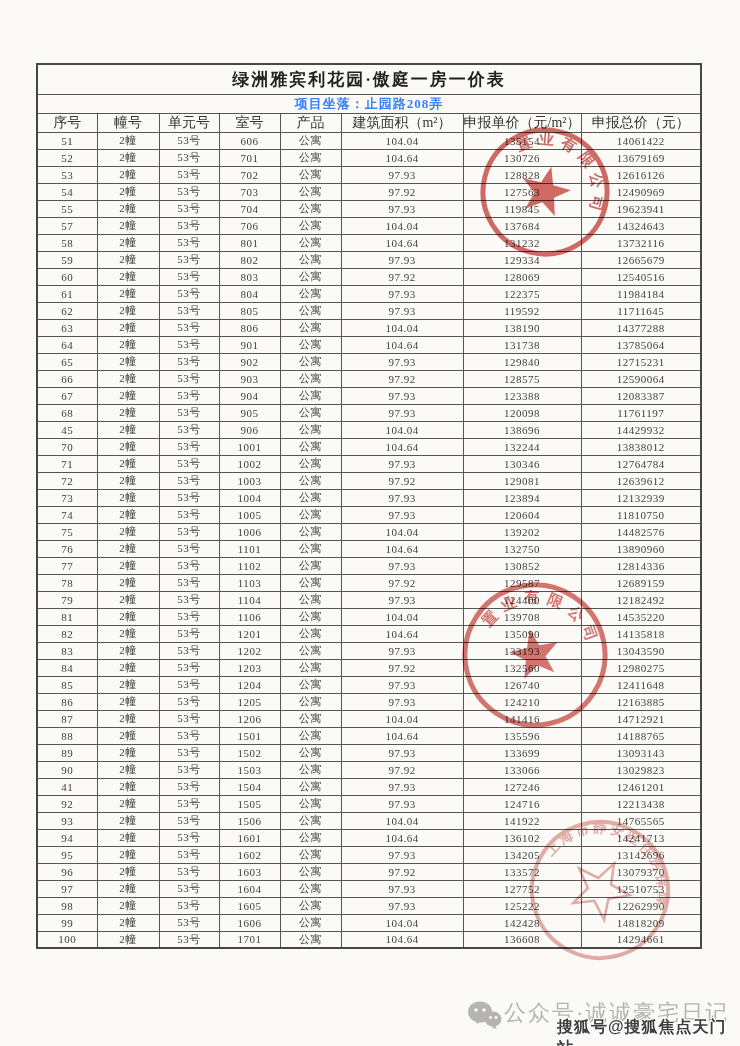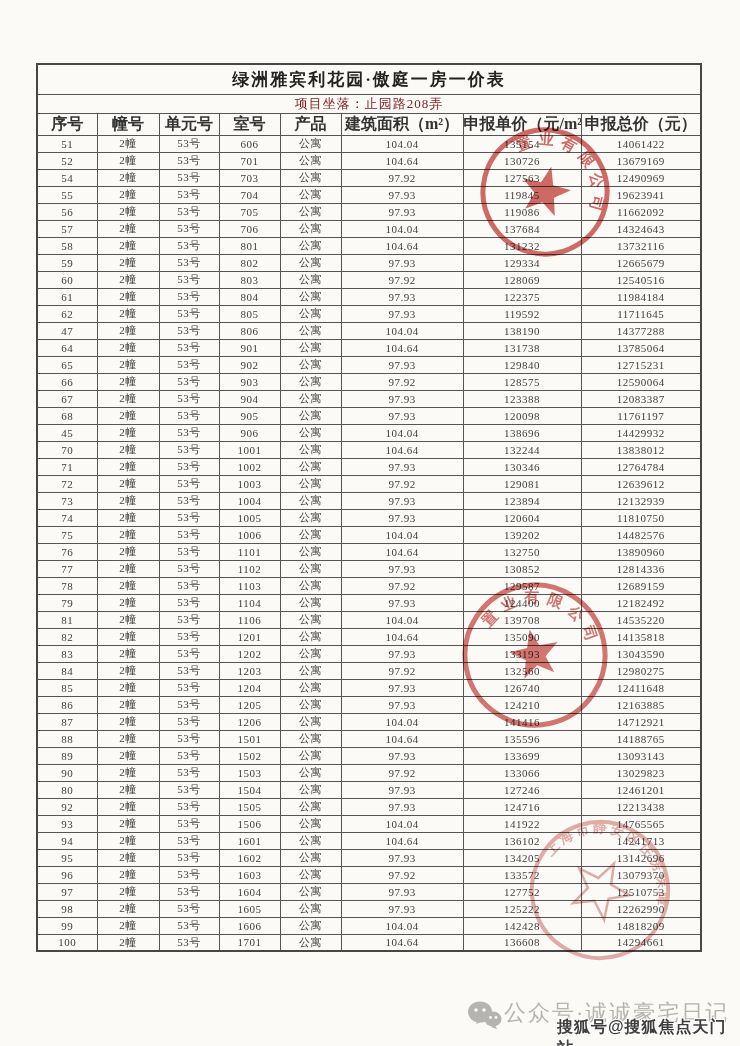--- a/index.html
+++ b/index.html
@@ -18,25 +18,25 @@
   .price-table td, .price-table th {
     border:1px solid #565656;
     text-align:center; vertical-align:middle;
     overflow:hidden; white-space:nowrap;
   }
   .title-cell {
     height:30px; font-size:17px; font-weight:bold; color:#222;
     letter-spacing:2px;
   }
   .subtitle-cell {
-    height:19px; font-size:13px; font-weight:normal; color:#7f1d1d;
+    height:19px; font-size:13px; font-weight:bold; color:#3b82f6;
     letter-spacing:1px;
   }
   .price-table th.col-head {
-    height:18px; font-size:16px; font-weight:bold; color:#333;
+    height:18px; font-size:14px; font-weight:normal; color:#333;
   }
   .price-table td.data-cell {
     height:17px; font-size:11px; color:#414141;
     letter-spacing:0.5px;
   }
   .stamp { position:absolute; mix-blend-mode:multiply; pointer-events:none; }
   .stamp text {
     font-family:"Liberation Serif","DejaVu Serif",serif;
     font-weight:bold;
   }
@@ -102,50 +102,50 @@
           <td class="data-cell">52</td>
           <td class="data-cell">2幢</td>
           <td class="data-cell">53号</td>
           <td class="data-cell">701</td>
           <td class="data-cell">公寓</td>
           <td class="data-cell">104.64</td>
           <td class="data-cell">130726</td>
           <td class="data-cell">13679169</td>
         </tr>
         <tr>
+          <td class="data-cell">53</td>
+          <td class="data-cell">2幢</td>
+          <td class="data-cell">53号</td>
+          <td class="data-cell">702</td>
+          <td class="data-cell">公寓</td>
+          <td class="data-cell">97.93</td>
+          <td class="data-cell">128828</td>
+          <td class="data-cell">12616126</td>
+        </tr>
+        <tr>
           <td class="data-cell">54</td>
           <td class="data-cell">2幢</td>
           <td class="data-cell">53号</td>
           <td class="data-cell">703</td>
           <td class="data-cell">公寓</td>
           <td class="data-cell">97.92</td>
           <td class="data-cell">127563</td>
           <td class="data-cell">12490969</td>
         </tr>
         <tr>
           <td class="data-cell">55</td>
           <td class="data-cell">2幢</td>
           <td class="data-cell">53号</td>
           <td class="data-cell">704</td>
           <td class="data-cell">公寓</td>
           <td class="data-cell">97.93</td>
           <td class="data-cell">119845</td>
           <td class="data-cell">19623941</td>
         </tr>
         <tr>
-          <td class="data-cell">56</td>
-          <td class="data-cell">2幢</td>
-          <td class="data-cell">53号</td>
-          <td class="data-cell">705</td>
-          <td class="data-cell">公寓</td>
-          <td class="data-cell">97.93</td>
-          <td class="data-cell">119086</td>
-          <td class="data-cell">11662092</td>
-        </tr>
-        <tr>
           <td class="data-cell">57</td>
           <td class="data-cell">2幢</td>
           <td class="data-cell">53号</td>
           <td class="data-cell">706</td>
           <td class="data-cell">公寓</td>
           <td class="data-cell">104.04</td>
           <td class="data-cell">137684</td>
           <td class="data-cell">14324643</td>
         </tr>
         <tr>
@@ -192,21 +192,21 @@
           <td class="data-cell">62</td>
           <td class="data-cell">2幢</td>
           <td class="data-cell">53号</td>
           <td class="data-cell">805</td>
           <td class="data-cell">公寓</td>
           <td class="data-cell">97.93</td>
           <td class="data-cell">119592</td>
           <td class="data-cell">11711645</td>
         </tr>
         <tr>
-          <td class="data-cell">47</td>
+          <td class="data-cell">63</td>
           <td class="data-cell">2幢</td>
           <td class="data-cell">53号</td>
           <td class="data-cell">806</td>
           <td class="data-cell">公寓</td>
           <td class="data-cell">104.04</td>
           <td class="data-cell">138190</td>
           <td class="data-cell">14377288</td>
         </tr>
         <tr>
           <td class="data-cell">64</td>
@@ -462,21 +462,21 @@
           <td class="data-cell">90</td>
           <td class="data-cell">2幢</td>
           <td class="data-cell">53号</td>
           <td class="data-cell">1503</td>
           <td class="data-cell">公寓</td>
           <td class="data-cell">97.92</td>
           <td class="data-cell">133066</td>
           <td class="data-cell">13029823</td>
         </tr>
         <tr>
-          <td class="data-cell">80</td>
+          <td class="data-cell">41</td>
           <td class="data-cell">2幢</td>
           <td class="data-cell">53号</td>
           <td class="data-cell">1504</td>
           <td class="data-cell">公寓</td>
           <td class="data-cell">97.93</td>
           <td class="data-cell">127246</td>
           <td class="data-cell">12461201</td>
         </tr>
         <tr>
           <td class="data-cell">92</td>

